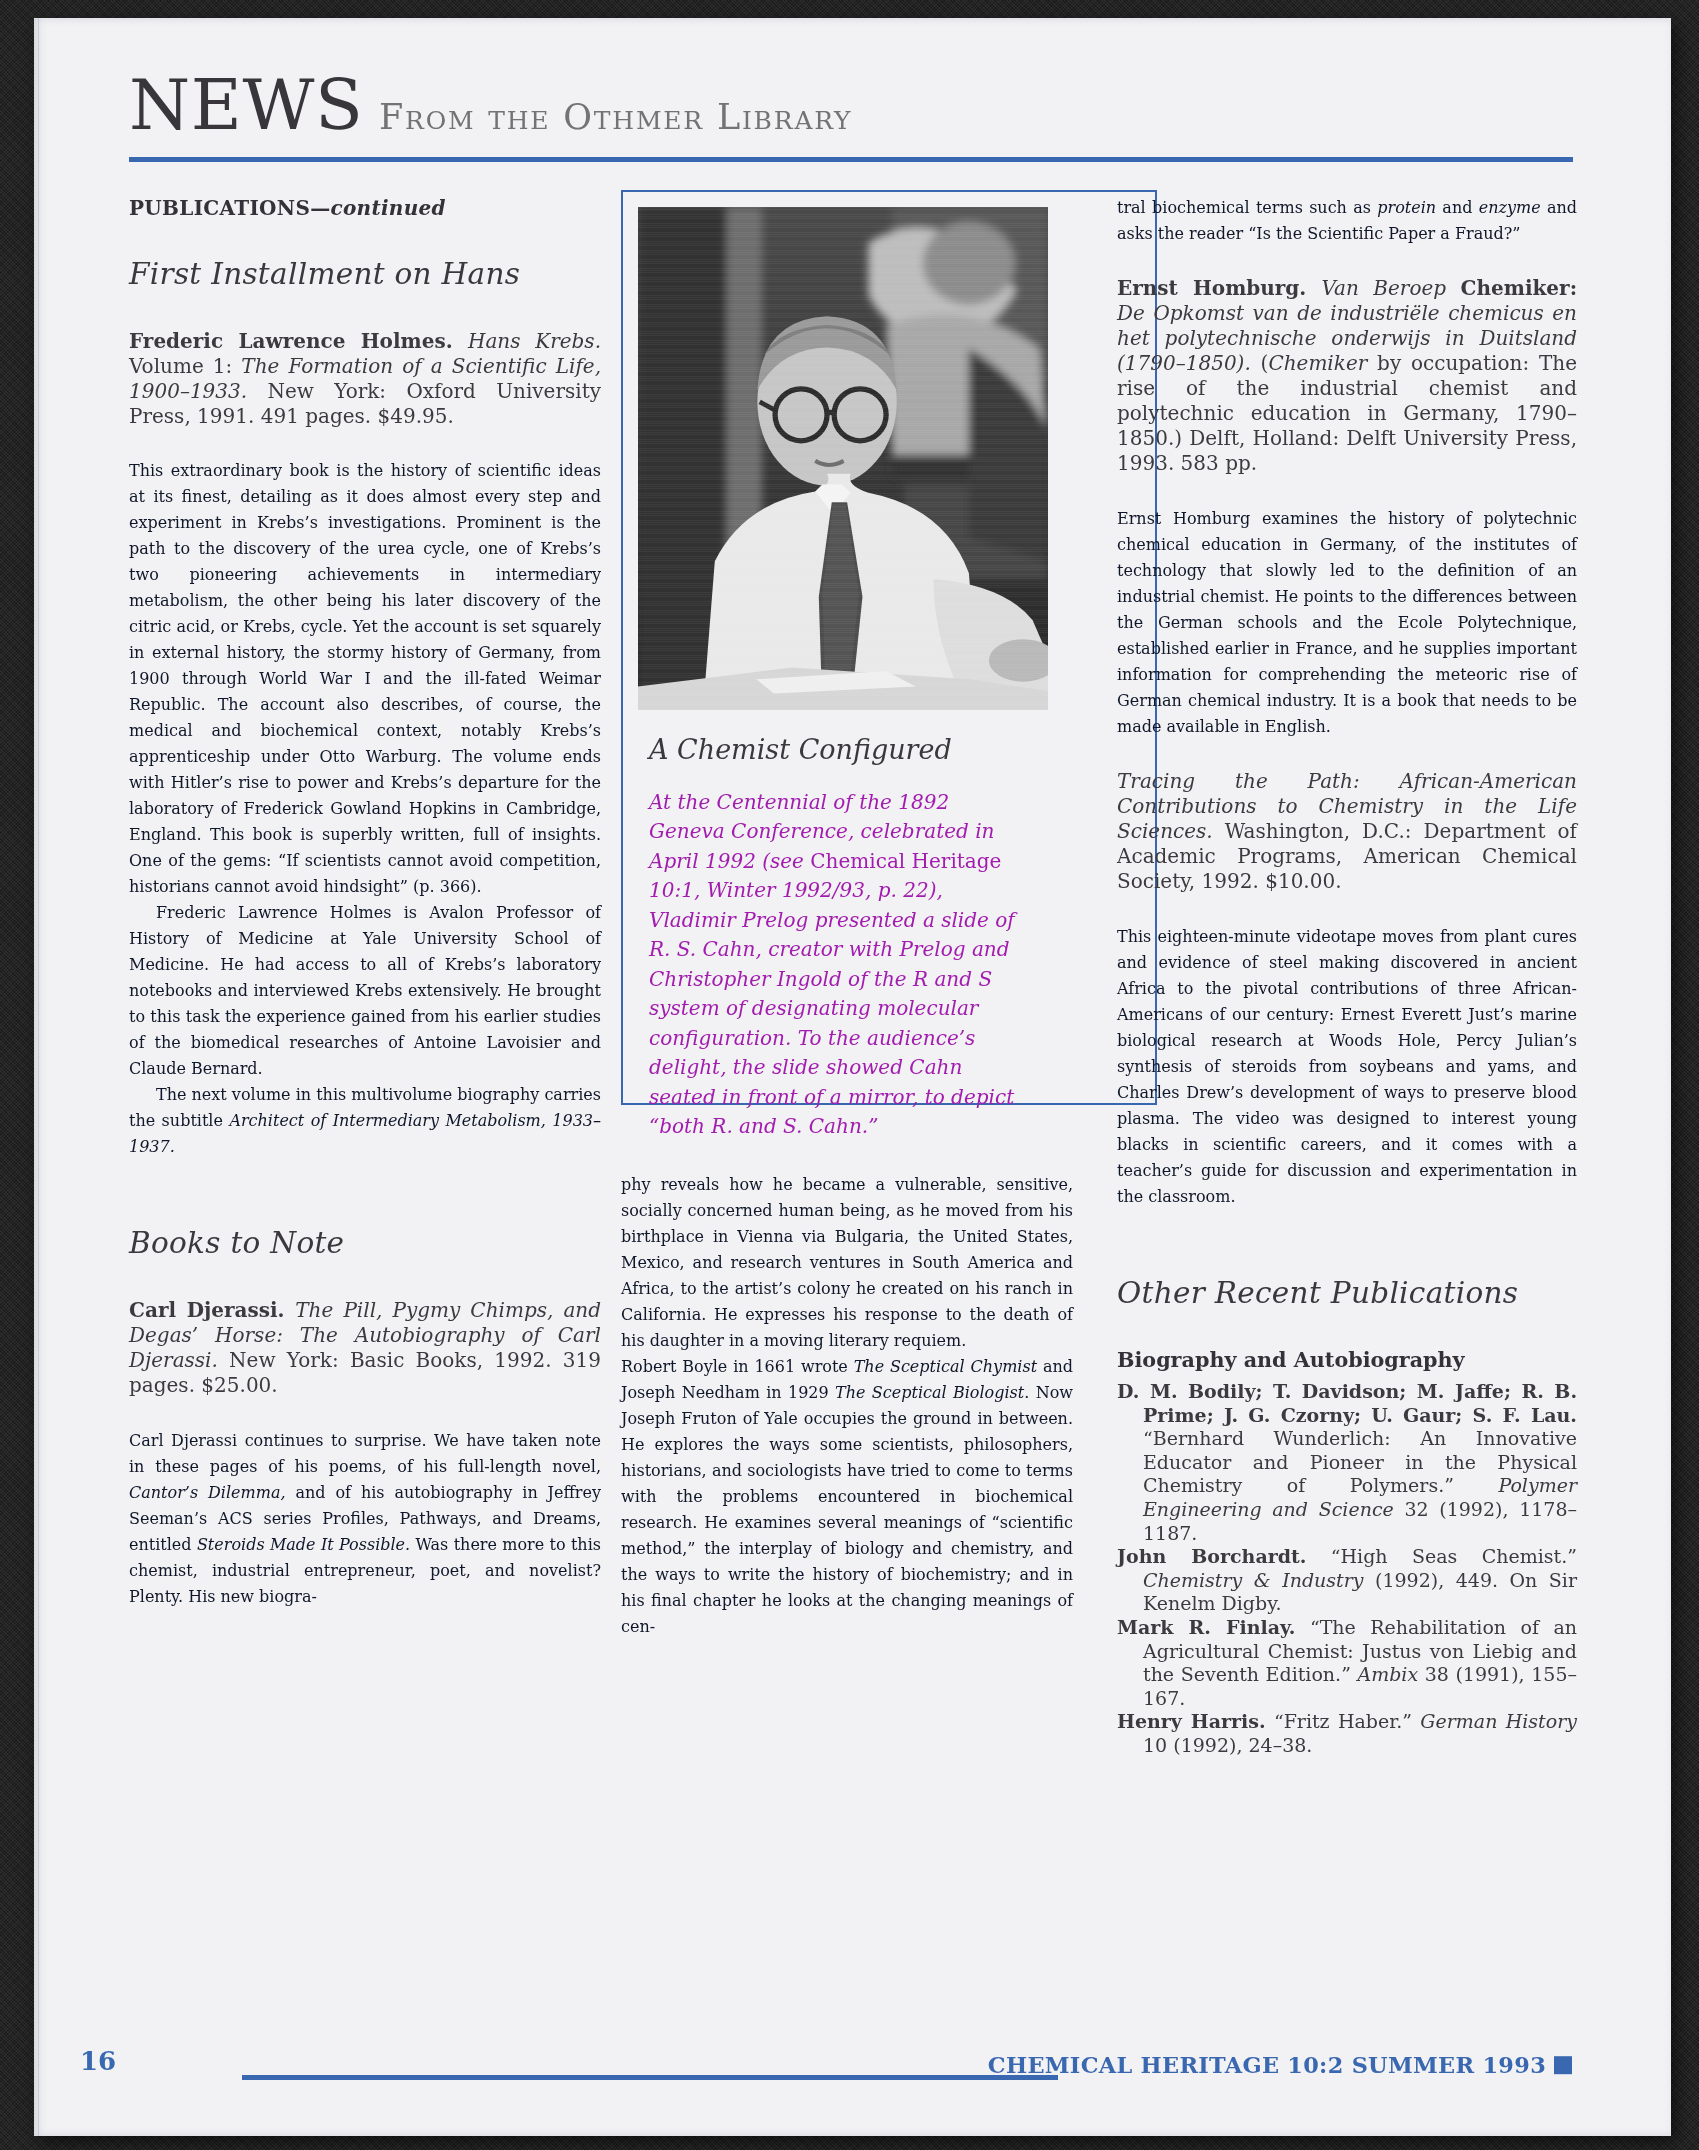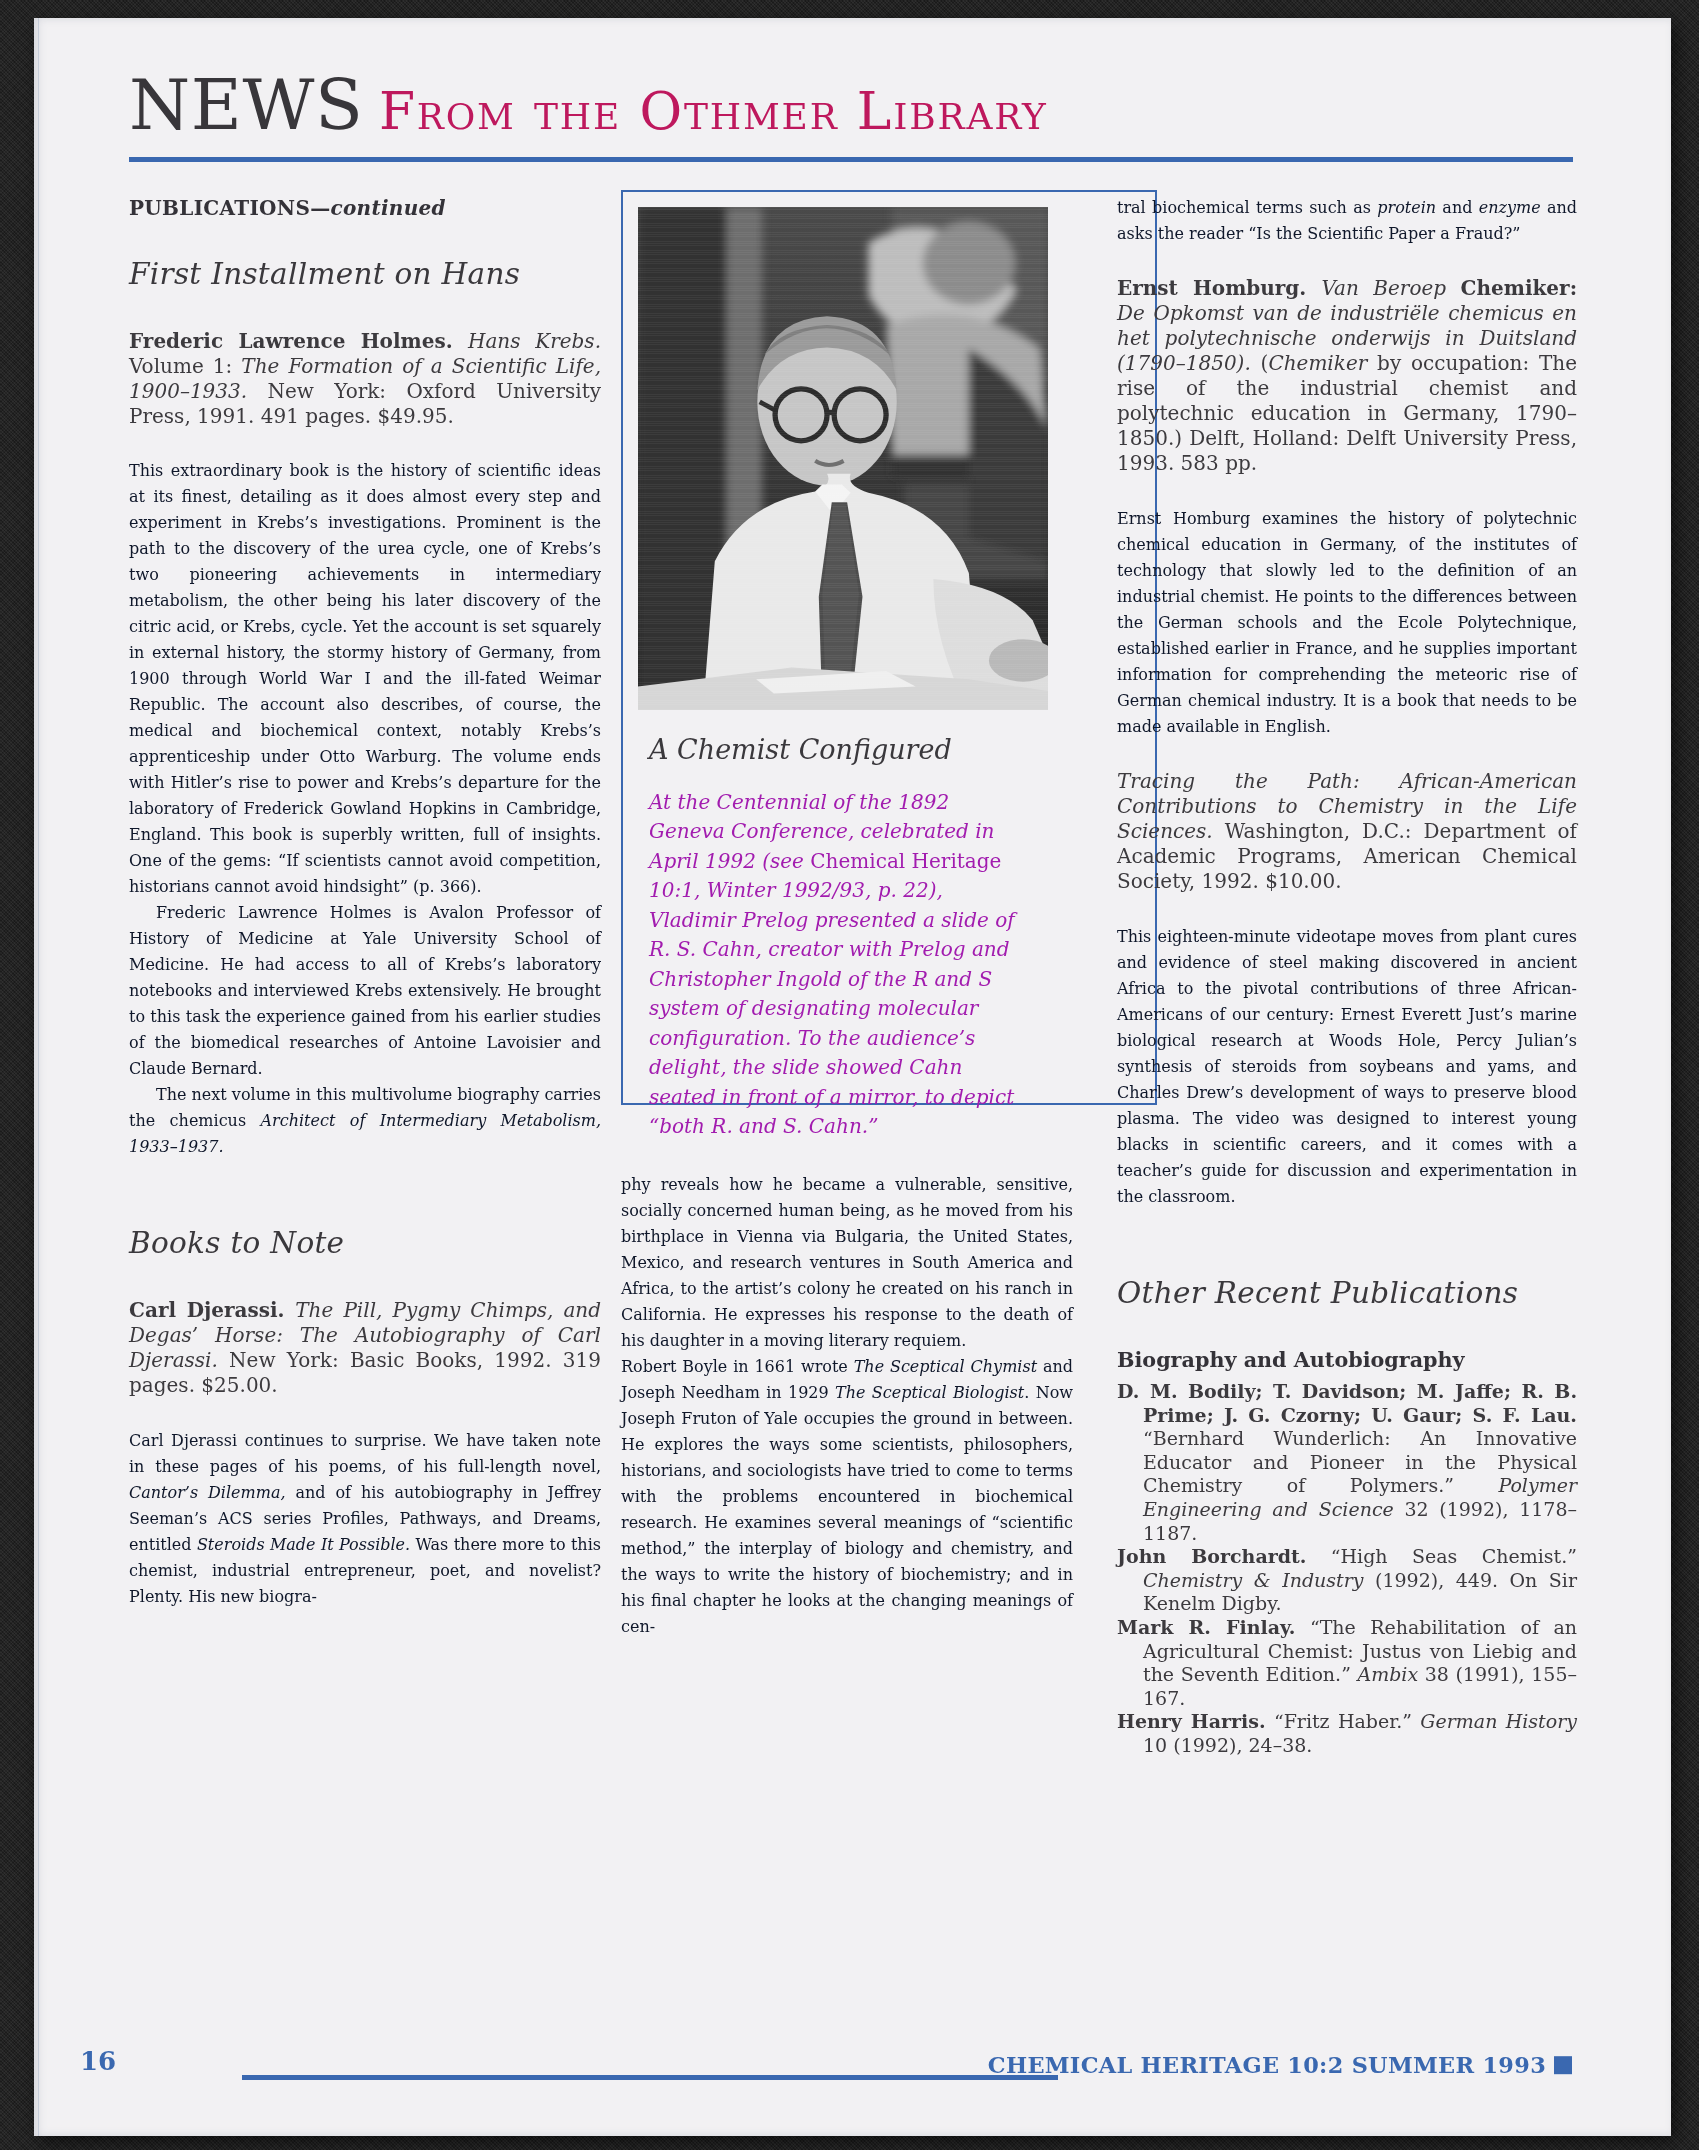--- a/index.html
+++ b/index.html
@@ -20,21 +20,21 @@
   .page::before{ 
     content:"";position:absolute;left:3.5px;top:0;width:1.8px;height:100%;
     background:rgba(140,160,190,0.35);
   }
   
   .masthead{position:absolute;left:95px;top:46px;white-space:nowrap;}
   .masthead .t-news{
     font-size:70px;color:#38363a;letter-spacing:0.6px;
   }
   .masthead .t-rest{
-    font-variant:small-caps;font-size:52px;color:#be185d;letter-spacing:1.8px;margin-left:15.3px;
+    font-variant:small-caps;font-size:35px;color:#737373;letter-spacing:1.8px;margin-left:15.3px;
   }
   .header-rule{position:absolute;left:95px;top:139px;width:1444px;height:5.3px;background:#3a68b0;}
   
   .col{position:absolute;}
   .col-left{left:95px;top:178px;width:472px;}
   .col-mid{left:587px;top:1154px;width:452px;}
   .col-right{left:1083px;top:177px;width:460px;}
   p{margin:0;}
   .bodytext{
     font-size:16px;line-height:26px;text-align:justify;color:#0f172a;
@@ -105,21 +105,21 @@
     <span class="t-news">NEWS</span><span class="t-rest">From the Othmer Library</span>
   </div>
   <div class="header-rule"></div>
 
   <section class="col col-left">
     <p class="kicker"><span class="s-b">PUBLICATIONS</span><span class="s-b">—</span><span class="s-bi">continued</span></p>
     <h2 class="sect">First Installment on Hans</h2>
     <p class="citation first-block"><span class="s-b">Frederic Lawrence Holmes. </span><span class="s-i">Hans Krebs.</span><span> Volume 1: </span><span class="s-i">The Formation of a Scientific Life, 1900–1933.</span><span> New York: Oxford University Press, 1991. 491 pages. $49.95.</span></p>
     <p class="bodytext"><span>This extraordinary book is the history of scientific ideas at its finest, detailing as it does almost every step and experiment in Krebs’s investigations. Prominent is the path to the discovery of the urea cycle, one of Krebs’s two pioneering achievements in intermediary metabolism, the other being his later discovery of the citric acid, or Krebs, cycle. Yet the account is set squarely in external history, the stormy history of Germany, from 1900 through World War I and the ill-fated Weimar Republic. The account also describes, of course, the medical and biochemical context, notably Krebs’s apprenticeship under Otto Warburg. The volume ends with Hitler’s rise to power and Krebs’s departure for the laboratory of Frederick Gowland Hopkins in Cambridge, England. This book is superbly written, full of insights. One of the gems: “If scientists cannot avoid competition, historians cannot avoid hindsight” (p. 366).</span></p>
     <p class="bodytext indent"><span>Frederic Lawrence Holmes is Avalon Professor of History of Medicine at Yale University School of Medicine. He had access to all of Krebs’s laboratory notebooks and interviewed Krebs extensively. He brought to this task the experience gained from his earlier studies of the biomedical researches of Antoine Lavoisier and Claude Bernard.</span></p>
-    <p class="bodytext indent"><span>The next volume in this multivolume biography carries the chemicus </span><span class="s-i">Architect of Intermediary Metabolism, 1933–1937.</span></p>
+    <p class="bodytext indent"><span>The next volume in this multivolume biography carries the subtitle </span><span class="s-i">Architect of Intermediary Metabolism, 1933–1937.</span></p>
     <h2 class="sect mt">Books to Note</h2>
     <p class="citation first-block"><span class="s-b">Carl Djerassi. </span><span class="s-i">The Pill, Pygmy Chimps, and Degas’ Horse: The Autobiography of Carl Djerassi.</span><span> New York: Basic Books, 1992. 319 pages. $25.00.</span></p>
     <p class="bodytext"><span>Carl Djerassi continues to surprise. We have taken note in these pages of his poems, of his full-length novel, </span><span class="s-i">Cantor’s Dilemma,</span><span> and of his autobiography in Jeffrey Seeman’s ACS series Profiles, Pathways, and Dreams, entitled </span><span class="s-i">Steroids Made It Possible.</span><span> Was there more to this chemist, industrial entrepreneur, poet, and novelist? Plenty. His new biogra-</span></p>
   </section>
 
   <aside class="photo-box">
     <div class="photo">
       <svg viewBox="0 0 694 852" preserveAspectRatio="none">
         <defs>
           <filter id="soft">

